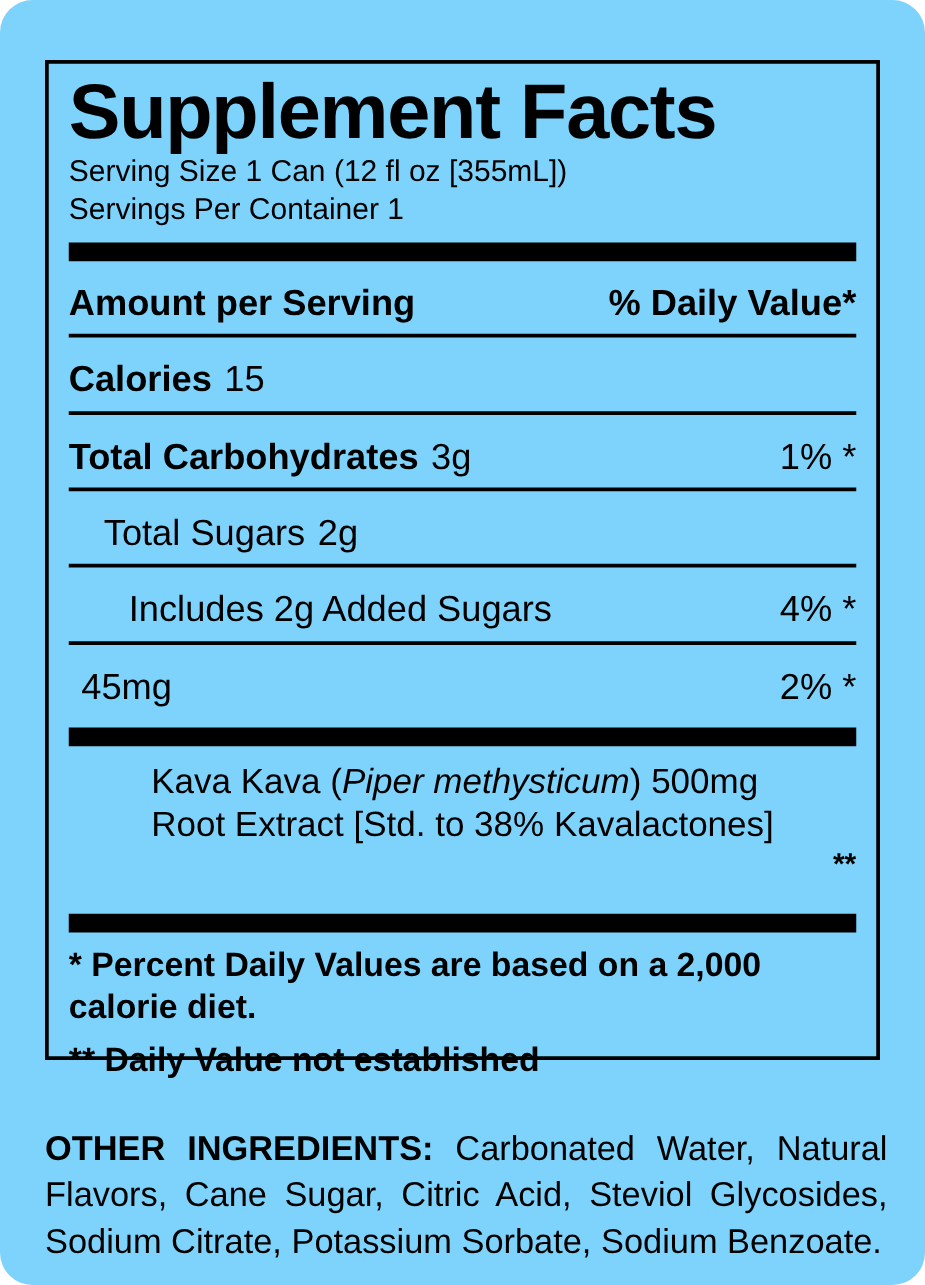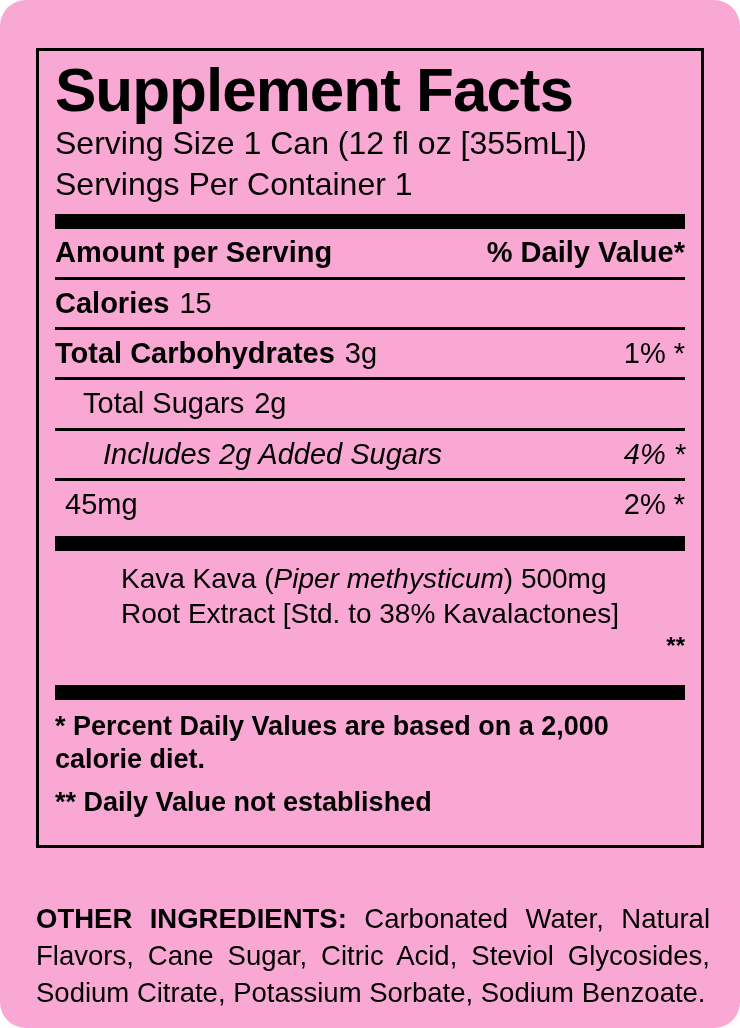--- a/index.html
+++ b/index.html
@@ -14,21 +14,21 @@
     color: #000000;
     position: relative;
     overflow: hidden;
   }
   .label-card {
     position: absolute;
     left: 0;
     top: 0;
     width: 740px;
     height: 1028px;
-    background: #f9a8d4;
+    background: #7dd3fc;
     border-radius: 26px;
     box-sizing: border-box;
   }
   .panel {
     position: absolute;
     left: 36px;
     top: 48px;
     width: 668px;
     height: 800px;
     border: 3px solid #000000;
@@ -38,21 +38,21 @@
   .title {
     font-size: 62px;
     font-weight: bold;
     letter-spacing: -1px;
     line-height: 1.0;
     margin: 8px 0 2px 0;
     text-align: left;
     white-space: nowrap;
   }
   .serving-line {
-    font-size: 32px;
+    font-size: 24px;
     line-height: 1.27;
     white-space: nowrap;
   }
   .bar-thick {
     height: 15px;
     background: #000000;
     margin: 10px 0 0 0;
   }
   .bar-thick.second {
     margin-top: 8px;
@@ -61,20 +61,21 @@
     height: 3px;
     background: #000000;
   }
   .row {
     display: flex;
     align-items: baseline;
     justify-content: space-between;
     padding: 7px 0 7px 0;
     font-size: 29px;
     line-height: 1.15;
+    margin-top: 11px;
   }
   .row .left {
     display: flex;
     align-items: baseline;
   }
   .row .left .name {
     font-weight: bold;
   }
   .row .left .name.normal {
     font-weight: normal;
@@ -86,21 +87,21 @@
   .row .right {
     font-weight: normal;
     display: flex;
     align-items: baseline;
     white-space: nowrap;
   }
   .row .right .star {
     margin-left: 8px;
   }
   .indent-1 { padding-left: 28px; }
-  .indent-2 { padding-left: 48px; font-style: italic; }
+  .indent-2 { padding-left: 48px; }
 
   .ingredient-block {
     display: flex;
     align-items: center;
     justify-content: space-between;
     padding: 10px 0 10px 0;
     font-size: 28px;
     line-height: 1.25;
     flex-direction: column;
   }

